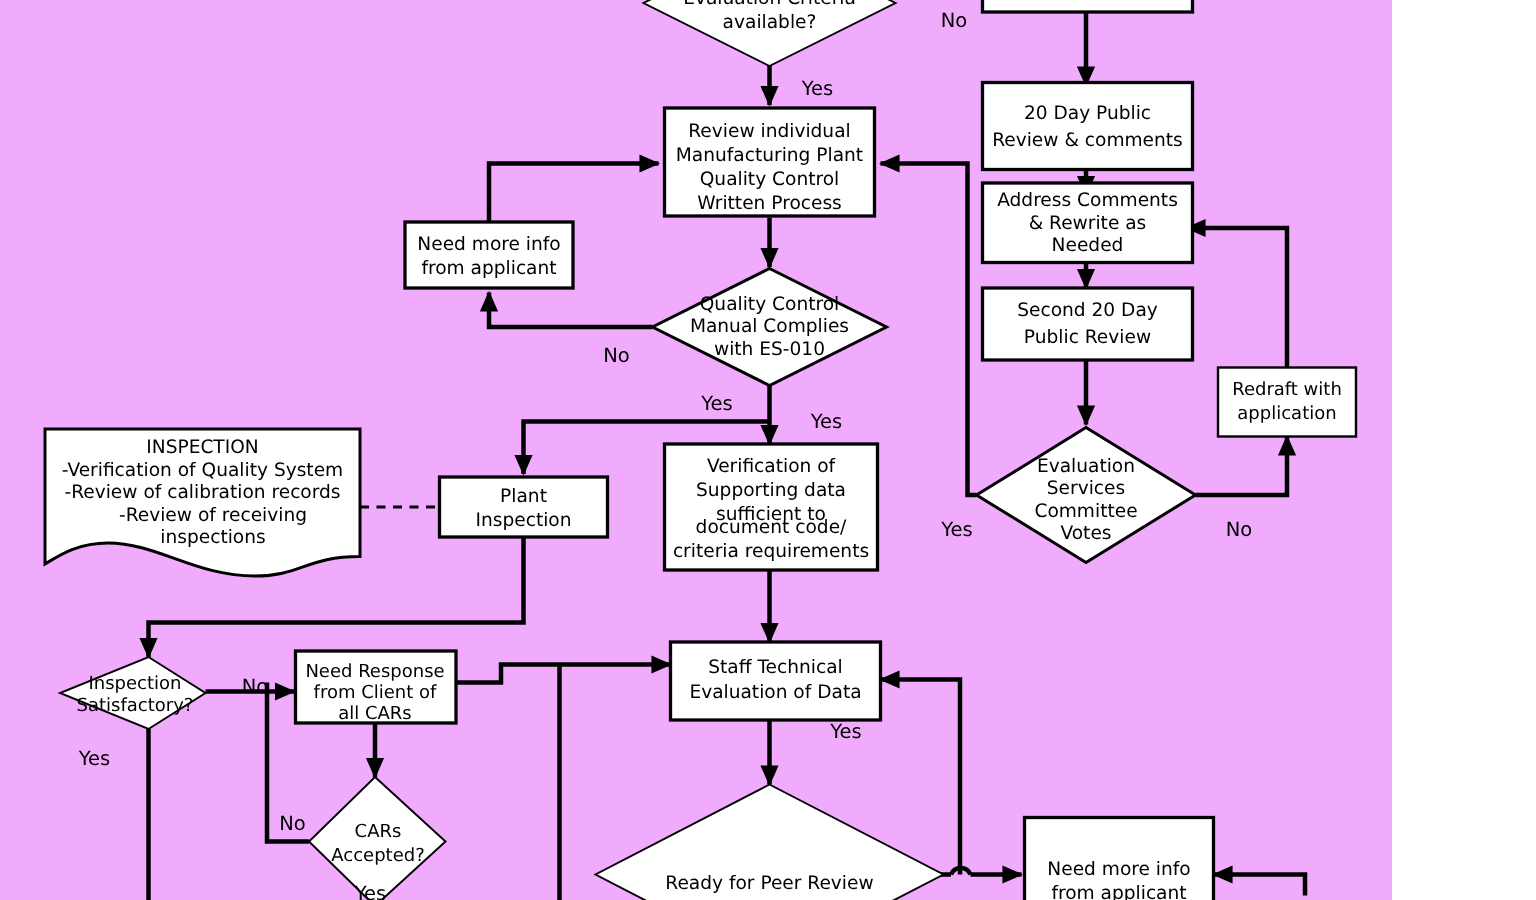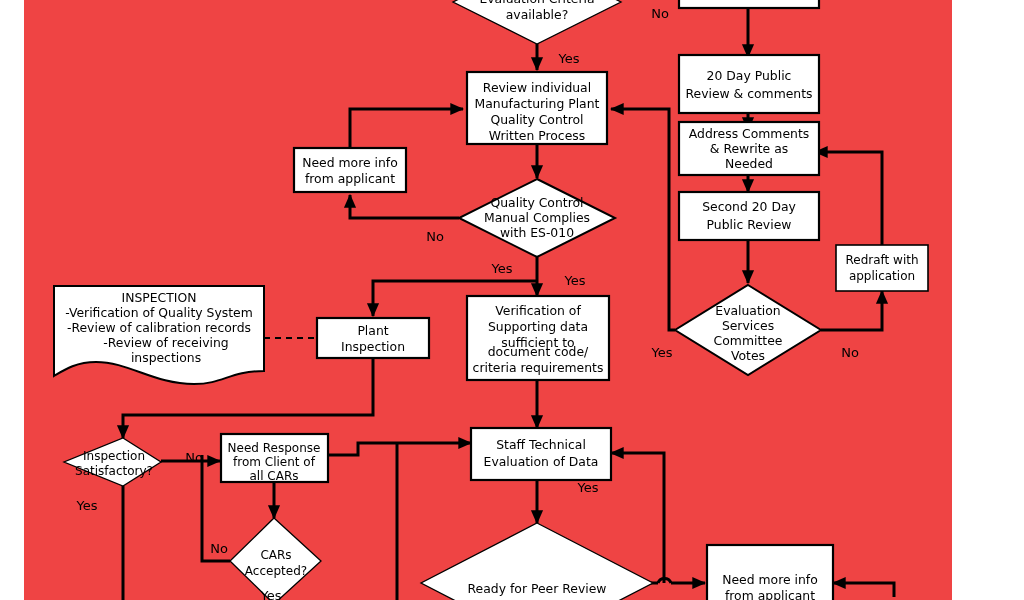--- a/index.html
+++ b/index.html
@@ -4,24 +4,23 @@
 <style>
   html, body {
     margin: 0;
     padding: 0;
     background: #ffffff;
   }
   #canvas {
     position: relative;
     width: 928px;
     height: 600px;
-    background: #ef4444;
+    background: #f0abfc;
     overflow: hidden;
     font-family: "DejaVu Sans", "Liberation Sans", sans-serif;
-    margin-left: 24px;
   }
   svg#flow {
     position: absolute;
     left: 0;
     top: 0;
     width: 1024px;
     height: 600px;
   }
   .shape {
     fill: #ffffff;

